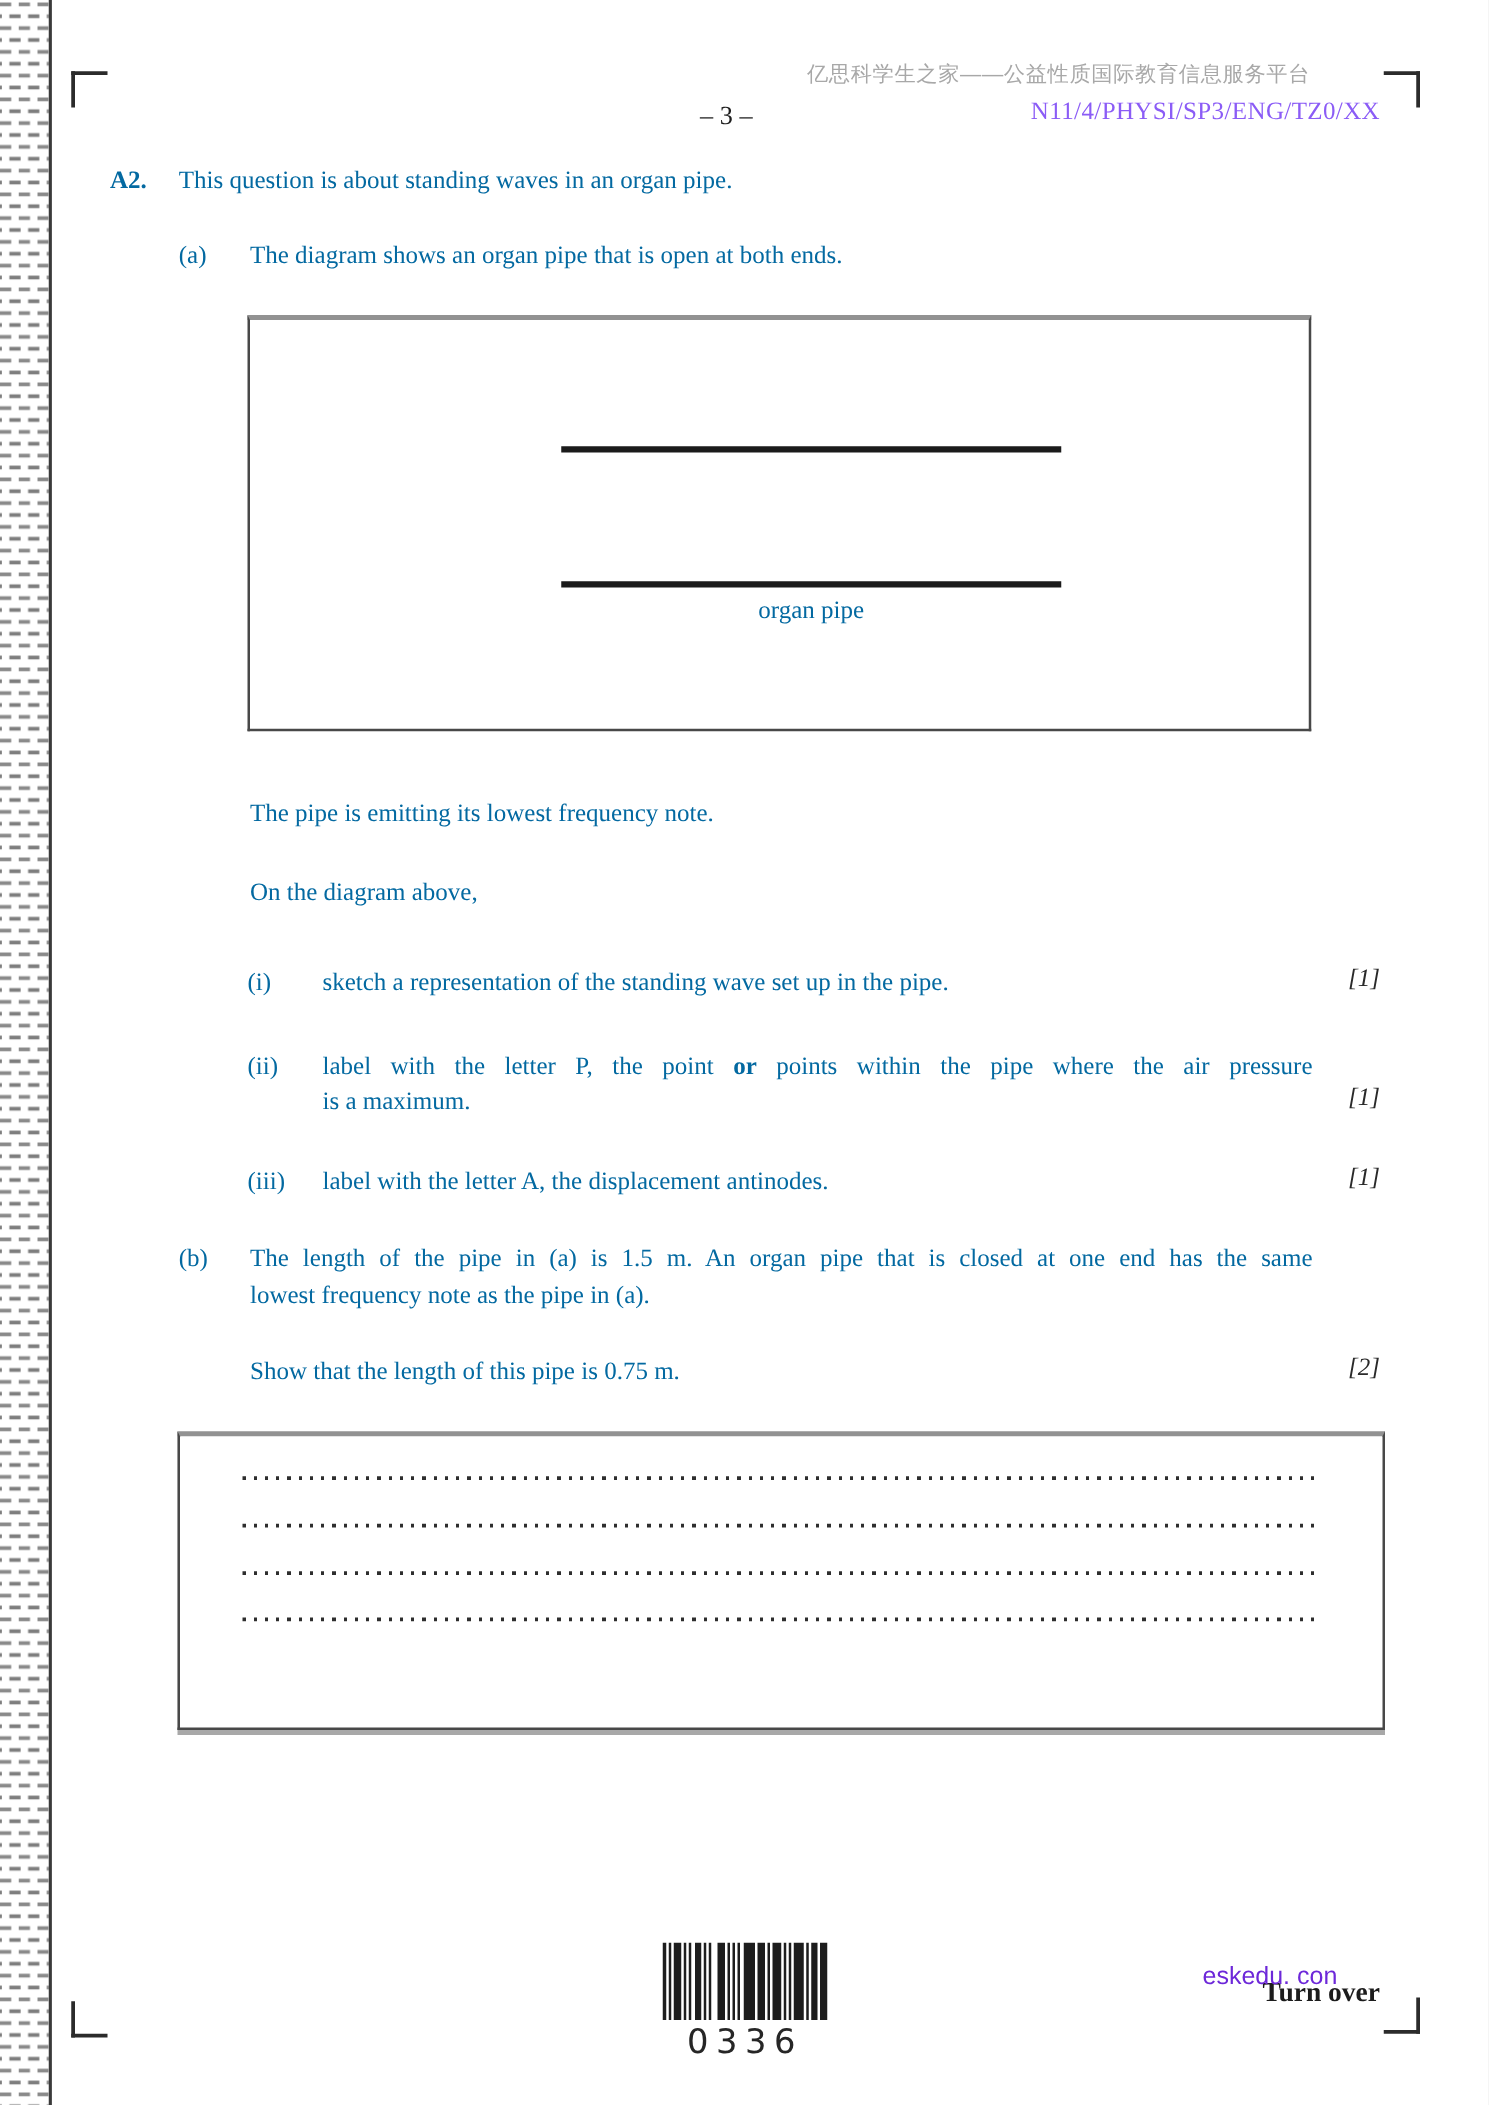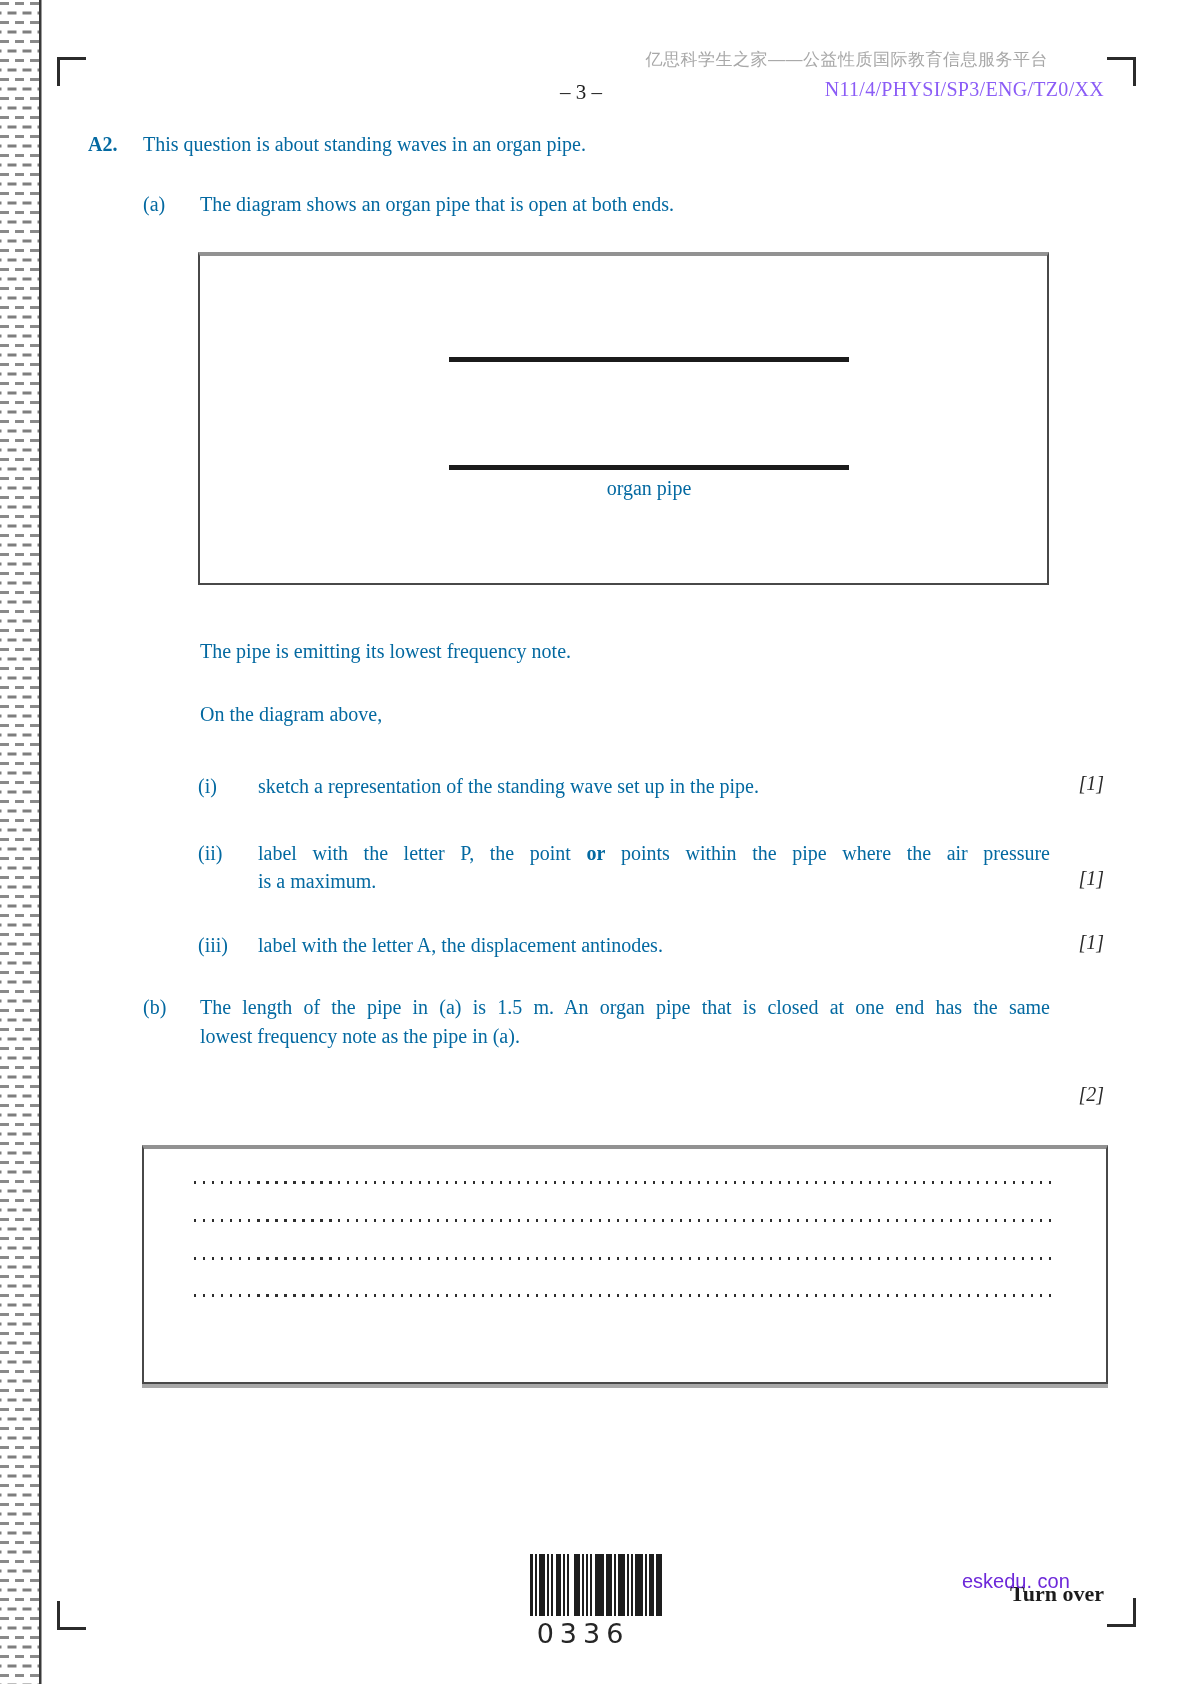--- a/index.html
+++ b/index.html
@@ -99,20 +99,21 @@
   <div class="abs body" style="left:258px;top:867px;">is a maximum.</div>
   <div class="abs marks" style="right:87px;top:867px;">[1]</div>
 
   <div class="abs body" style="left:198px;top:931px;">(iii)</div>
   <div class="abs body" style="left:258px;top:931px;">label with the letter A, the displacement antinodes.</div>
   <div class="abs marks" style="right:87px;top:931px;">[1]</div>
 
   <div class="abs body" style="left:143px;top:993px;">(b)</div>
   <div class="abs body stretch" style="left:200px;top:993px;width:850px;">The length of the pipe in (a) is 1.5 m.  An organ pipe that is closed at one end has the same</div>
   <div class="abs body" style="left:200px;top:1022px;text-align:center;">lowest frequency note as the pipe in (a).</div>
+  <div class="abs body" style="left:200px;top:1083px;">Show that the length of this pipe is 0.75 m.</div>
   <div class="abs marks" style="right:87px;top:1083px;">[2]</div>
 
   <div class="abs frame ansbox" style="left:142px;top:1145px;width:966px;height:239px;">
     <div class="dotline" style="top:32px;"></div>
     <div class="dotline" style="top:70px;"></div>
     <div class="dotline" style="top:108px;"></div>
     <div class="dotline" style="top:145px;"></div>
   </div>
 
   <svg class="abs" style="left:530px;top:1554px;" width="132" height="62" aria-hidden="true">
@@ -134,18 +135,18 @@
       <rect x="84" width="2" height="62"></rect>
         <rect x="88" width="7" height="62"></rect>
       <rect x="97" width="2" height="62"></rect>
         <rect x="101" width="2" height="62"></rect>
       <rect x="105" width="8" height="62"></rect>
         <rect x="115" width="2" height="62"></rect>
       <rect x="119" width="5" height="62"></rect>
         <rect x="126" width="6" height="62"></rect>
     </g>
   </svg>
-  <div class="abs bcnum" style="left:509px;top:1618px;width:148px;">0336</div>
+  <div class="abs bcnum" style="left:522px;top:1618px;width:148px;">0336</div>
 
   <div class="abs footwm" style="left:962px;top:1570px;">eskedu. con</div>
   <div class="abs turnover" style="right:87px;top:1581px;">Turn over</div>
 
 </div>
 
 </body></html>

